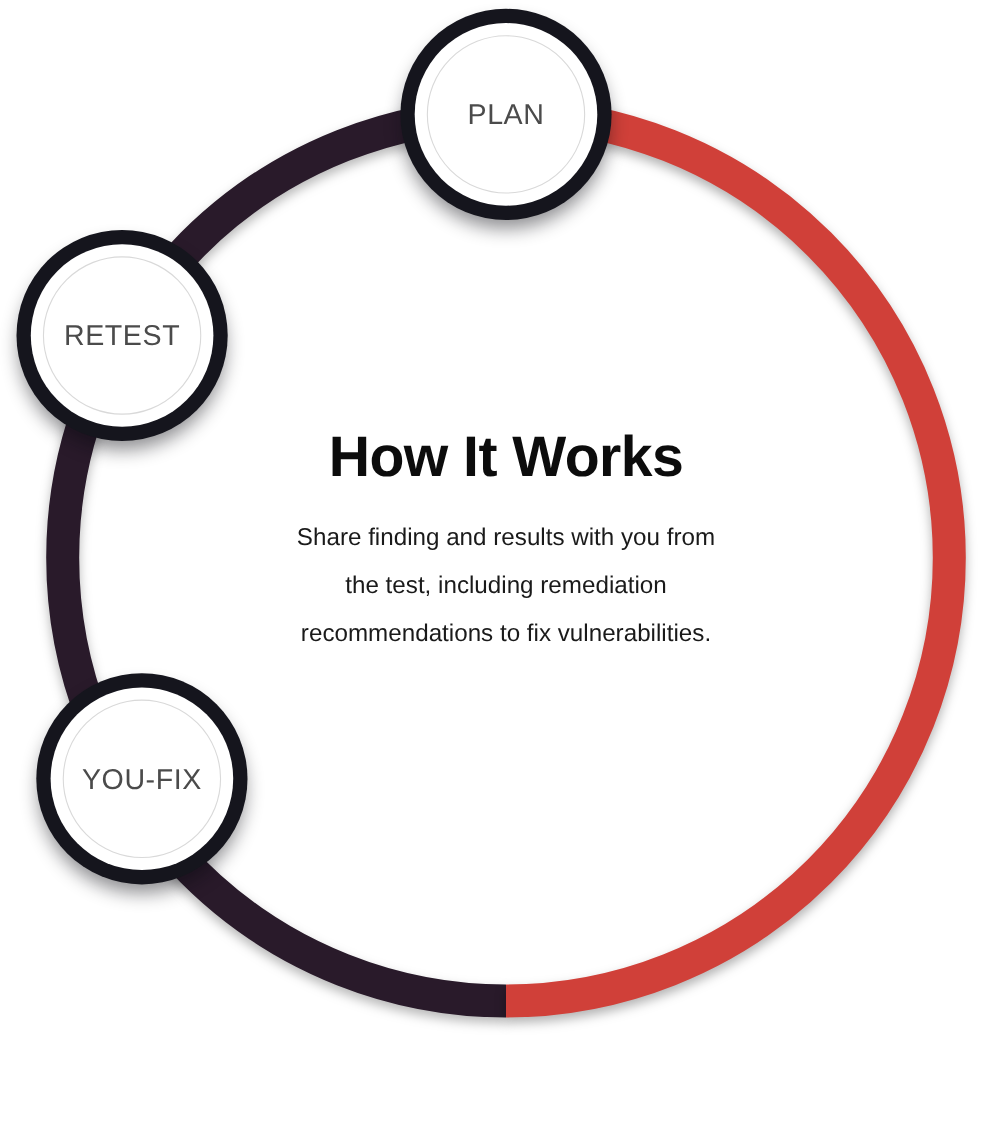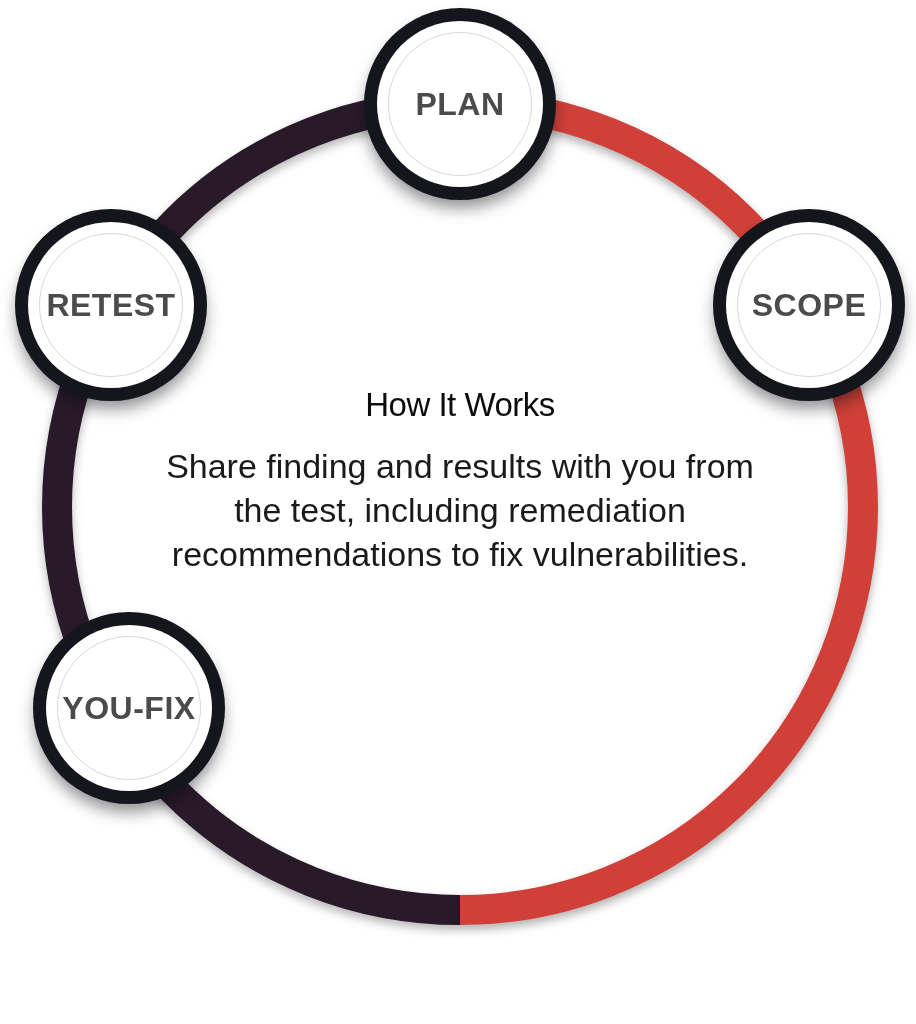--- a/index.html
+++ b/index.html
@@ -36,69 +36,64 @@
     border-radius:50%;
   }
   .node-hairline{
     position:absolute;inset:24px;
     border:1px solid var(--node-hairline);
     border-radius:50%;
   }
   .node-label{
     position:absolute;inset:0;
     display:flex;align-items:center;justify-content:center;
-    font-size:32px;font-weight:700;letter-spacing:0.5px;
+    font-size:26px;font-weight:400;letter-spacing:0.5px;
     color:var(--node-label);
     user-select:none;
   }
   .pos-plan  {left:364px;top:8px;}
   .pos-scope {left:713px;top:209px;}
   .pos-test  {left:713px;top:612px;}
   .pos-report{left:366px;top:814px;}
   .pos-youfix{left:33px; top:612px;}
   .pos-retest{left:15px; top:209px;}
 
   .center-text{
     position:absolute;
     left:140px;top:386px;width:640px;
     text-align:center;
   }
   .center-text h1{
     margin:0 0 20px 0;
-    font-size:33px;font-weight:400;letter-spacing:-0.5px;
+    font-size:52px;font-weight:700;letter-spacing:-0.5px;
     color:var(--title-text);
   }
   .center-text p{
     margin:0;
-    font-size:34px;line-height:44px;font-weight:400;
+    font-size:22px;line-height:44px;font-weight:400;
     color:var(--body-text);
     white-space:pre-line;
   }
 </style>
 </head>
 <body>
 
 <div class="stage">
 
   <svg class="arcs" viewBox="0 0 916 1024" aria-hidden="true">
     <path class="arc arc-dark" d="M 460 104 A 403 403 0 0 0 460 910"></path>
     <path class="arc arc-red" d="M 460 104 A 403 403 0 0 1 460 910"></path>
   </svg>
 
   <div class="node pos-plan" data-ring="dark">
     <div class="node-inner"></div>
     <div class="node-hairline"></div>
     <span class="node-label">PLAN</span>
   </div>
 
-  <div class="node pos-scope" data-ring="dark">
-    <div class="node-inner"></div>
-    <div class="node-hairline"></div>
-    <span class="node-label">SCOPE</span>
-  </div>
 
 
 
   <div class="node pos-youfix" data-ring="dark">
     <div class="node-inner"></div>
     <div class="node-hairline"></div>
     <span class="node-label">YOU-FIX</span>
   </div>
 
   <div class="node pos-retest" data-ring="dark">

